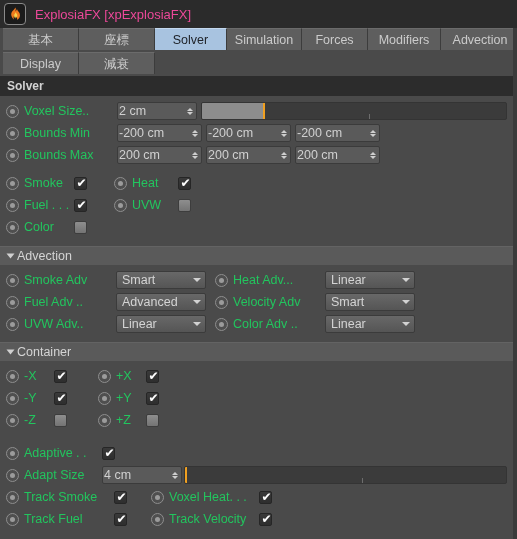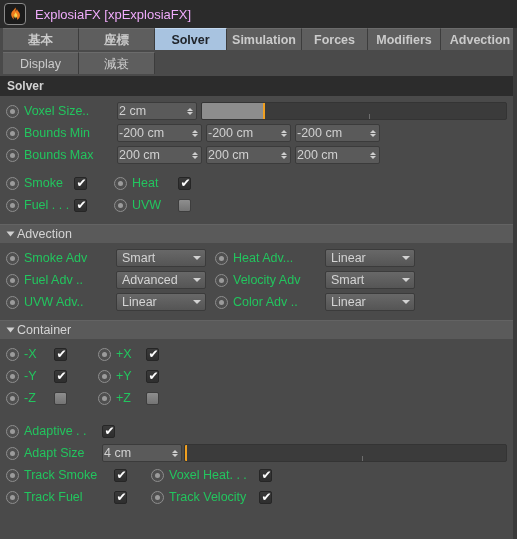--- a/index.html
+++ b/index.html
@@ -40,33 +40,33 @@
     background: #1b1b1b;
     border: 1px solid #8a8a8a;
     display: flex;
     align-items: center;
     justify-content: center;
     flex: 0 0 auto;
   }
   .title-text {
     margin-left: 9px;
     font-size: 13px;
-    color: #f0abfc;
+    color: #ec4899;
     white-space: nowrap;
   }
 
   
   .tabbar {
     background: #4a4a4a;
     display: flex;
     height: 24px;
     box-sizing: border-box;
     padding-left: 3px;
   }
-  .tabbar.row1 { padding-top: 0; font-weight: bold; }
+  .tabbar.row1 { padding-top: 0; }
   .tab {
     height: 22px;
     line-height: 22px;
     background: #5e5e5e;
     color: #cbcbcb;
     text-align: center;
     font-size: 12.5px;
     box-sizing: border-box;
     border-right: 1px solid #3c3c3c;
     border-top: 1px solid #6b6b6b;
@@ -406,20 +406,25 @@
     <div class="row">
       <span class="kdot"></span>
       <span class="lbl" style="width:50px">Fuel . . .</span>
       <span class="cb on"></span>
       <span style="width:27px"></span>
       <span class="kdot"></span>
       <span class="lbl" style="width:46px">UVW</span>
       <span class="cb"></span>
     </div>
 
+    <div class="row">
+      <span class="kdot"></span>
+      <span class="lbl" style="width:50px">Color</span>
+      <span class="cb"></span>
+    </div>
 
     <div style="height:4px"></div>
   </div>
 
   <div class="grp-head">
     <span class="tri"></span>
     <span>Advection</span>
   </div>
   <div class="pad">
     <div class="row">

